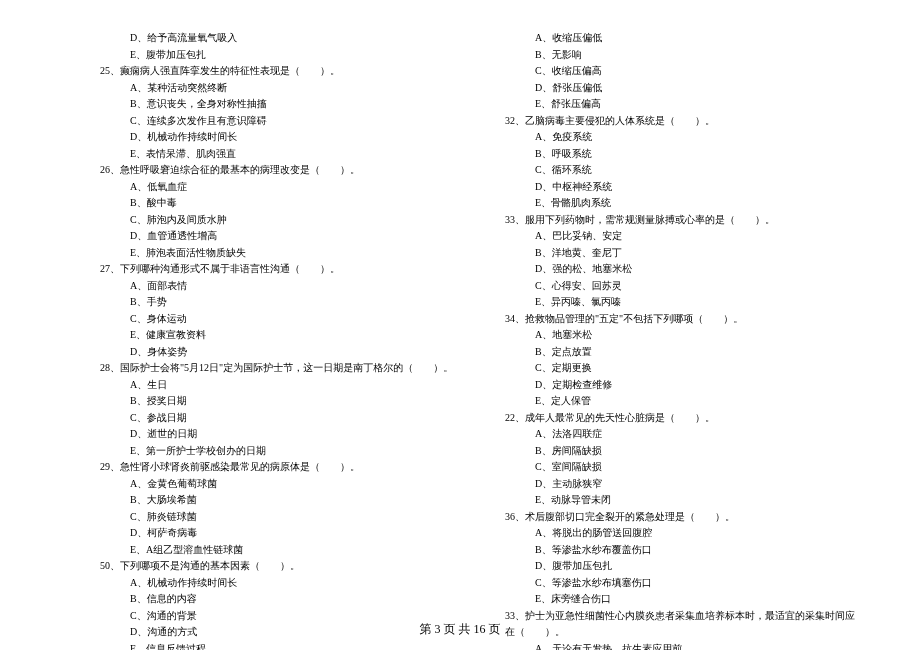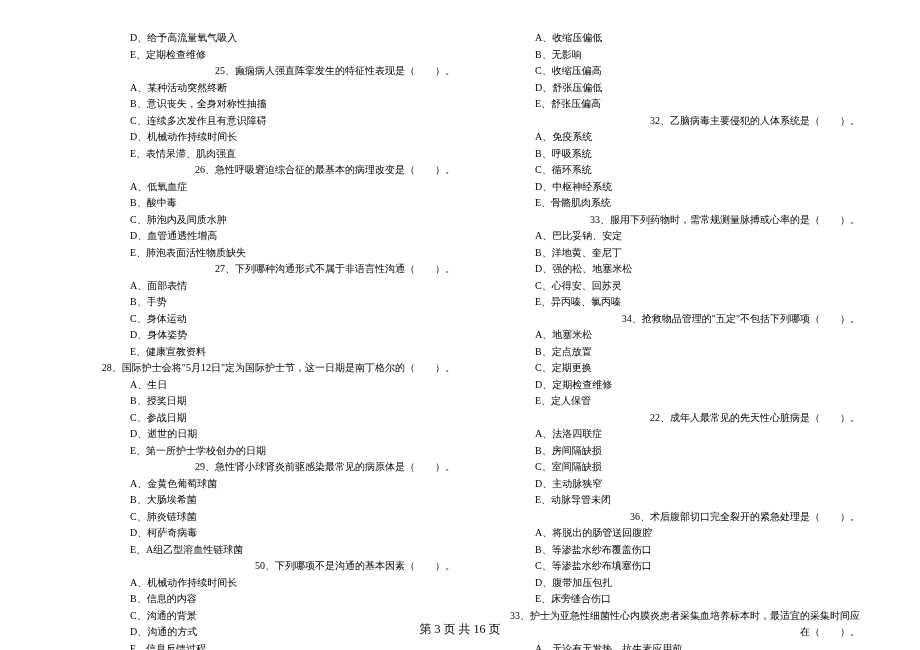--- a/index.html
+++ b/index.html
@@ -20,55 +20,54 @@
     }
     .col {
       flex: 1;
       line-height: 1.65;
     }
     .opt {
       padding-left: 30px;
     }
     .q {
       padding-left: 0;
-      text-align: right;
     }
     .footer {
       position: absolute;
       bottom: 12px;
       width: 100%;
       text-align: center;
       font-size: 12px;
     }
   </style>
 </head>
 <body>
 
 <div class="page">
   <div class="col">
     <div class="opt">D、给予高流量氧气吸入</div>
-    <div class="opt">E、定期检查维修</div>
+    <div class="opt">E、腹带加压包扎</div>
     <div class="q">25、癫痫病人强直阵挛发生的特征性表现是（　　）。</div>
     <div class="opt">A、某种活动突然终断</div>
     <div class="opt">B、意识丧失，全身对称性抽搐</div>
     <div class="opt">C、连续多次发作且有意识障碍</div>
     <div class="opt">D、机械动作持续时间长</div>
     <div class="opt">E、表情呆滞、肌肉强直</div>
     <div class="q">26、急性呼吸窘迫综合征的最基本的病理改变是（　　）。</div>
     <div class="opt">A、低氧血症</div>
     <div class="opt">B、酸中毒</div>
     <div class="opt">C、肺泡内及间质水肿</div>
     <div class="opt">D、血管通透性增高</div>
     <div class="opt">E、肺泡表面活性物质缺失</div>
     <div class="q">27、下列哪种沟通形式不属于非语言性沟通（　　）。</div>
     <div class="opt">A、面部表情</div>
     <div class="opt">B、手势</div>
     <div class="opt">C、身体运动</div>
+    <div class="opt">E、健康宣教资料</div>
     <div class="opt">D、身体姿势</div>
-    <div class="opt">E、健康宣教资料</div>
     <div class="q">28、国际护士会将"5月12日"定为国际护士节，这一日期是南丁格尔的（　　）。</div>
     <div class="opt">A、生日</div>
     <div class="opt">B、授奖日期</div>
     <div class="opt">C、参战日期</div>
     <div class="opt">D、逝世的日期</div>
     <div class="opt">E、第一所护士学校创办的日期</div>
     <div class="q">29、急性肾小球肾炎前驱感染最常见的病原体是（　　）。</div>
     <div class="opt">A、金黄色葡萄球菌</div>
     <div class="opt">B、大肠埃希菌</div>
     <div class="opt">C、肺炎链球菌</div>
@@ -109,22 +108,22 @@
     <div class="opt">E、定人保管</div>
     <div class="q">22、成年人最常见的先天性心脏病是（　　）。</div>
     <div class="opt">A、法洛四联症</div>
     <div class="opt">B、房间隔缺损</div>
     <div class="opt">C、室间隔缺损</div>
     <div class="opt">D、主动脉狭窄</div>
     <div class="opt">E、动脉导管未闭</div>
     <div class="q">36、术后腹部切口完全裂开的紧急处理是（　　）。</div>
     <div class="opt">A、将脱出的肠管送回腹腔</div>
     <div class="opt">B、等渗盐水纱布覆盖伤口</div>
+    <div class="opt">D、腹带加压包扎</div>
     <div class="opt">C、等渗盐水纱布填塞伤口</div>
-    <div class="opt">D、腹带加压包扎</div>
     <div class="opt">E、床旁缝合伤口</div>
     <div class="q">33、护士为亚急性细菌性心内膜炎患者采集血培养标本时，最适宜的采集时间应在（　　）。</div>
     <div class="opt">A、无论有无发热，抗生素应用前</div>
 
   </div>
 </div>
 
 <div class="footer">第 3 页 共 16 页</div>
 
 </body></html>

